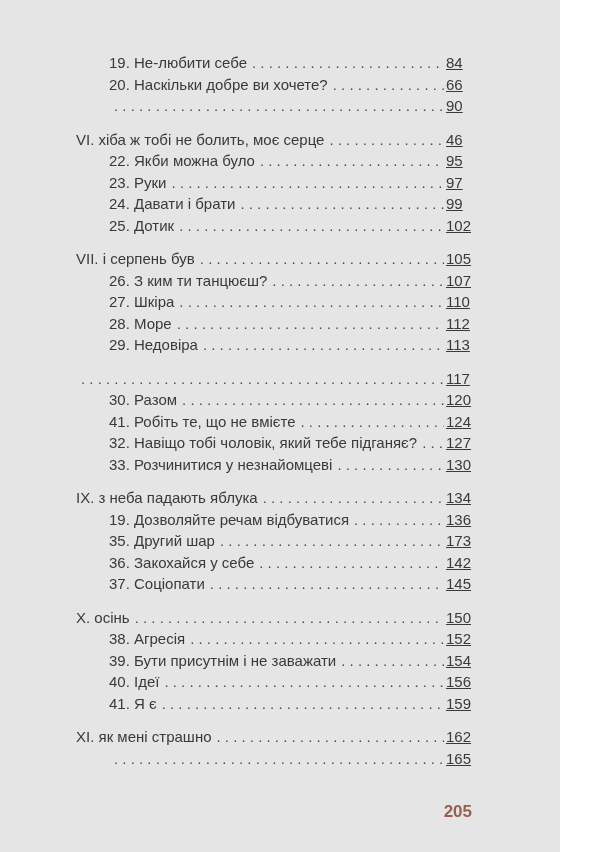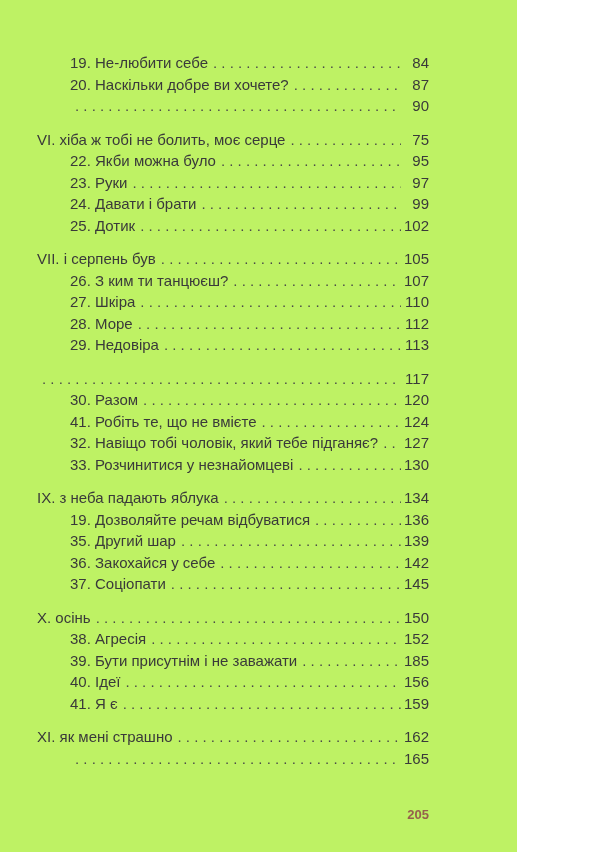--- a/index.html
+++ b/index.html
@@ -2,25 +2,25 @@
 <html><head>
 <meta charset="utf-8">
 <style>
   html, body {
     margin: 0;
     padding: 0;
     background: #ffffff;
   }
   .page {
     position: relative;
-    width: 517px;
+    width: 560px;
     height: 852px;
     box-sizing: border-box;
-    padding: 52px 88px 0 37px;
-    background: #bef264;
+    padding: 52px 88px 0 76px;
+    background: #e5e5e5;
     font-family: "Liberation Sans", sans-serif;
     font-size: 15px;
     color: #3a3a3a;
     overflow: hidden;
   }
   .toc {
     width: 100%;
   }
   .entry {
     display: flex;
@@ -40,54 +40,54 @@
   .leader {
     flex: 1 1 auto;
     overflow: hidden;
     white-space: nowrap;
     margin: 0 2px 0 5px;
     color: #4a4a4a;
   }
   .pagenum {
     flex: none;
     min-width: 26px;
-    text-align: right;
+    text-decoration: underline;
   }
   .footer {
     position: absolute;
     right: 88px;
     bottom: 30px;
-    font-size: 13px;
+    font-size: 17px;
     font-weight: bold;
     color: #96604c;
   }
 </style>
 </head>
 <body>
 
 <div class="page">
   <div class="toc">
       <div class="entry item">
     <span class="label">19. Не-любити себе</span>
     <span class="leader">. . . . . . . . . . . . . . . . . . . . . . . . . . . . . . . . . . . . . . . . . . . . . . . . . . . . . . . . . . . . . . . . . . . . . . . . . . . . . . . . . . . . . . . . . . . . . . . . . . . . . . . . . . . . . . . . . . . . . . . . . . . . . . . . . . . . . . . . . . . . </span>
     <span class="pagenum">84</span>
   </div>
       <div class="entry item">
     <span class="label">20. Наскільки добре ви хочете?</span>
     <span class="leader">. . . . . . . . . . . . . . . . . . . . . . . . . . . . . . . . . . . . . . . . . . . . . . . . . . . . . . . . . . . . . . . . . . . . . . . . . . . . . . . . . . . . . . . . . . . . . . . . . . . . . . . . . . . . . . . . . . . . . . . . . . . . . . . . . . . . . . . . . . . . </span>
-    <span class="pagenum">87</span>
+    <span class="pagenum">66</span>
   </div>
       <div class="entry item">
     <span class="leader">. . . . . . . . . . . . . . . . . . . . . . . . . . . . . . . . . . . . . . . . . . . . . . . . . . . . . . . . . . . . . . . . . . . . . . . . . . . . . . . . . . . . . . . . . . . . . . . . . . . . . . . . . . . . . . . . . . . . . . . . . . . . . . . . . . . . . . . . . . . . </span>
     <span class="pagenum">90</span>
   </div>
       <div class="entry section">
     <span class="label">VI. хіба ж тобі не болить, моє серце</span>
     <span class="leader">. . . . . . . . . . . . . . . . . . . . . . . . . . . . . . . . . . . . . . . . . . . . . . . . . . . . . . . . . . . . . . . . . . . . . . . . . . . . . . . . . . . . . . . . . . . . . . . . . . . . . . . . . . . . . . . . . . . . . . . . . . . . . . . . . . . . . . . . . . . . </span>
-    <span class="pagenum">75</span>
+    <span class="pagenum">46</span>
   </div>
       <div class="entry item">
     <span class="label">22. Якби можна було</span>
     <span class="leader">. . . . . . . . . . . . . . . . . . . . . . . . . . . . . . . . . . . . . . . . . . . . . . . . . . . . . . . . . . . . . . . . . . . . . . . . . . . . . . . . . . . . . . . . . . . . . . . . . . . . . . . . . . . . . . . . . . . . . . . . . . . . . . . . . . . . . . . . . . . . </span>
     <span class="pagenum">95</span>
   </div>
       <div class="entry item">
     <span class="label">23. Руки</span>
     <span class="leader">. . . . . . . . . . . . . . . . . . . . . . . . . . . . . . . . . . . . . . . . . . . . . . . . . . . . . . . . . . . . . . . . . . . . . . . . . . . . . . . . . . . . . . . . . . . . . . . . . . . . . . . . . . . . . . . . . . . . . . . . . . . . . . . . . . . . . . . . . . . . </span>
     <span class="pagenum">97</span>
@@ -157,21 +157,21 @@
     <span class="pagenum">134</span>
   </div>
       <div class="entry item">
     <span class="label">19. Дозволяйте речам відбуватися</span>
     <span class="leader">. . . . . . . . . . . . . . . . . . . . . . . . . . . . . . . . . . . . . . . . . . . . . . . . . . . . . . . . . . . . . . . . . . . . . . . . . . . . . . . . . . . . . . . . . . . . . . . . . . . . . . . . . . . . . . . . . . . . . . . . . . . . . . . . . . . . . . . . . . . . </span>
     <span class="pagenum">136</span>
   </div>
       <div class="entry item">
     <span class="label">35. Другий шар</span>
     <span class="leader">. . . . . . . . . . . . . . . . . . . . . . . . . . . . . . . . . . . . . . . . . . . . . . . . . . . . . . . . . . . . . . . . . . . . . . . . . . . . . . . . . . . . . . . . . . . . . . . . . . . . . . . . . . . . . . . . . . . . . . . . . . . . . . . . . . . . . . . . . . . . </span>
-    <span class="pagenum">139</span>
+    <span class="pagenum">173</span>
   </div>
       <div class="entry item">
     <span class="label">36. Закохайся у себе</span>
     <span class="leader">. . . . . . . . . . . . . . . . . . . . . . . . . . . . . . . . . . . . . . . . . . . . . . . . . . . . . . . . . . . . . . . . . . . . . . . . . . . . . . . . . . . . . . . . . . . . . . . . . . . . . . . . . . . . . . . . . . . . . . . . . . . . . . . . . . . . . . . . . . . . </span>
     <span class="pagenum">142</span>
   </div>
       <div class="entry item">
     <span class="label">37. Соціопати</span>
     <span class="leader">. . . . . . . . . . . . . . . . . . . . . . . . . . . . . . . . . . . . . . . . . . . . . . . . . . . . . . . . . . . . . . . . . . . . . . . . . . . . . . . . . . . . . . . . . . . . . . . . . . . . . . . . . . . . . . . . . . . . . . . . . . . . . . . . . . . . . . . . . . . . </span>
     <span class="pagenum">145</span>
@@ -182,21 +182,21 @@
     <span class="pagenum">150</span>
   </div>
       <div class="entry item">
     <span class="label">38. Агресія</span>
     <span class="leader">. . . . . . . . . . . . . . . . . . . . . . . . . . . . . . . . . . . . . . . . . . . . . . . . . . . . . . . . . . . . . . . . . . . . . . . . . . . . . . . . . . . . . . . . . . . . . . . . . . . . . . . . . . . . . . . . . . . . . . . . . . . . . . . . . . . . . . . . . . . . </span>
     <span class="pagenum">152</span>
   </div>
       <div class="entry item">
     <span class="label">39. Бути присутнім і не заважати</span>
     <span class="leader">. . . . . . . . . . . . . . . . . . . . . . . . . . . . . . . . . . . . . . . . . . . . . . . . . . . . . . . . . . . . . . . . . . . . . . . . . . . . . . . . . . . . . . . . . . . . . . . . . . . . . . . . . . . . . . . . . . . . . . . . . . . . . . . . . . . . . . . . . . . . </span>
-    <span class="pagenum">185</span>
+    <span class="pagenum">154</span>
   </div>
       <div class="entry item">
     <span class="label">40. Ідеї</span>
     <span class="leader">. . . . . . . . . . . . . . . . . . . . . . . . . . . . . . . . . . . . . . . . . . . . . . . . . . . . . . . . . . . . . . . . . . . . . . . . . . . . . . . . . . . . . . . . . . . . . . . . . . . . . . . . . . . . . . . . . . . . . . . . . . . . . . . . . . . . . . . . . . . . </span>
     <span class="pagenum">156</span>
   </div>
       <div class="entry item">
     <span class="label">41. Я є</span>
     <span class="leader">. . . . . . . . . . . . . . . . . . . . . . . . . . . . . . . . . . . . . . . . . . . . . . . . . . . . . . . . . . . . . . . . . . . . . . . . . . . . . . . . . . . . . . . . . . . . . . . . . . . . . . . . . . . . . . . . . . . . . . . . . . . . . . . . . . . . . . . . . . . . </span>
     <span class="pagenum">159</span>

